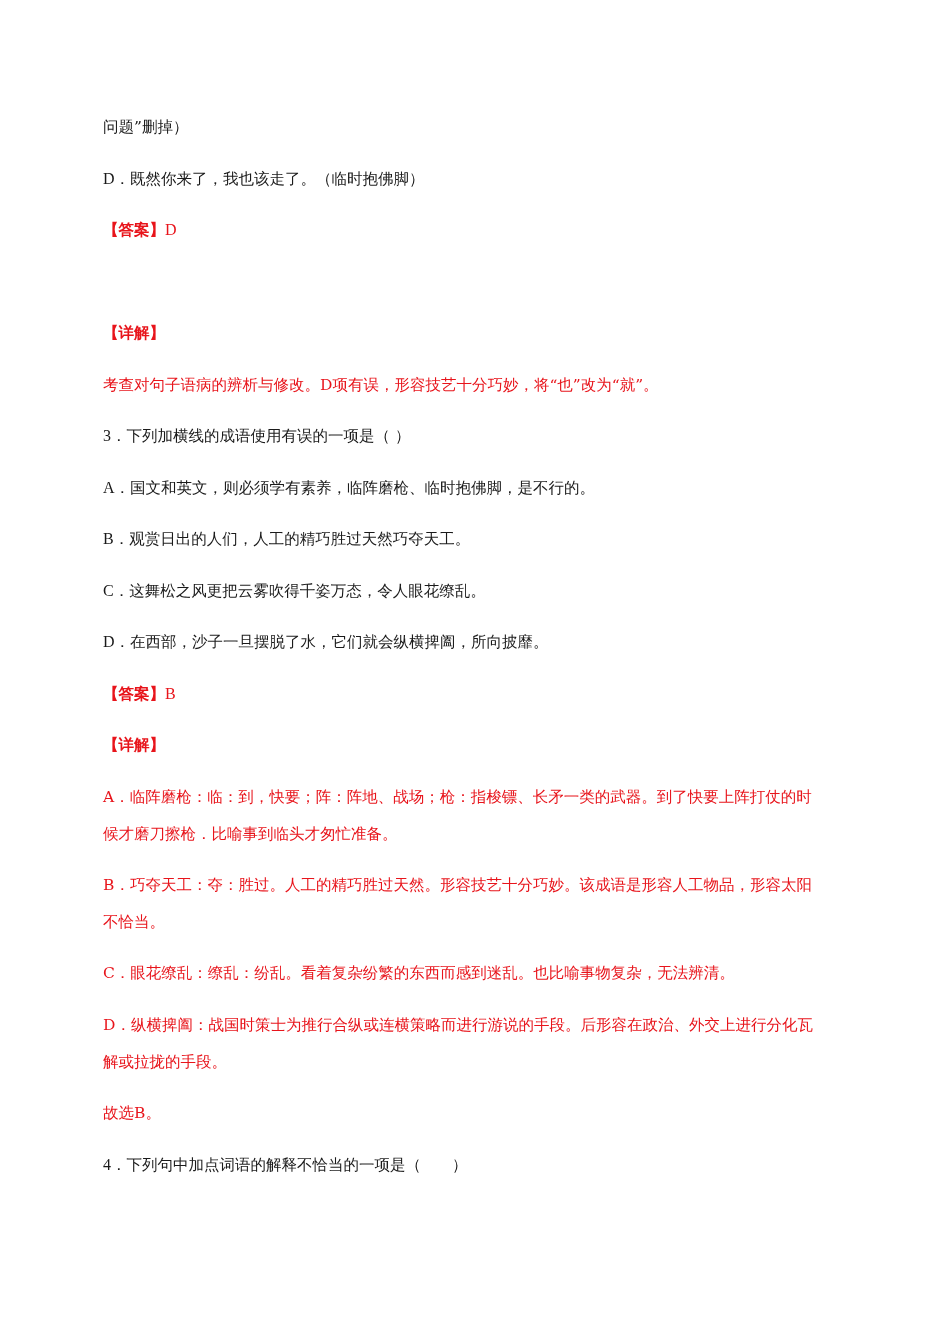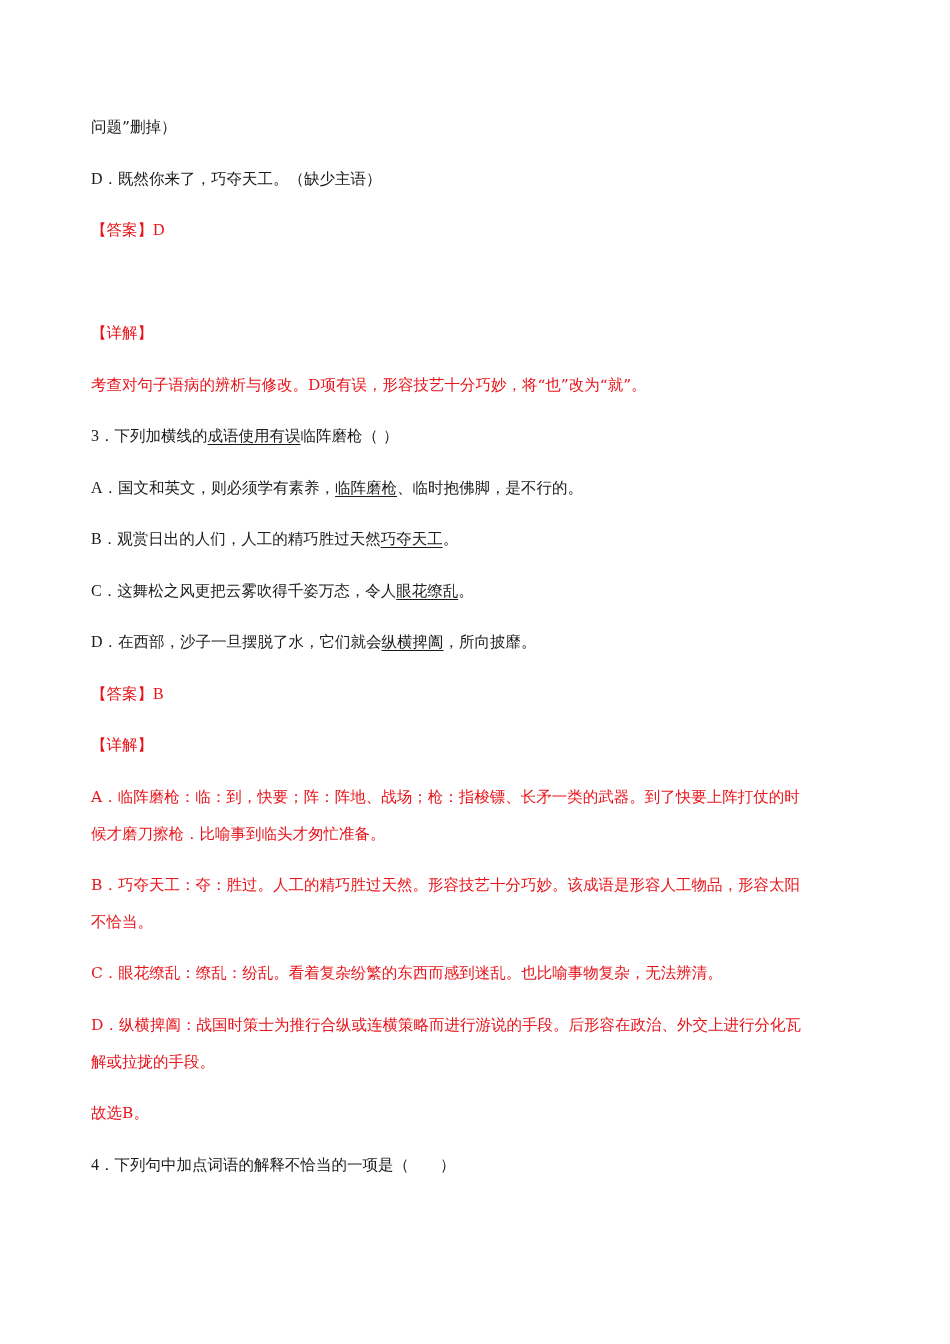--- a/index.html
+++ b/index.html
@@ -1,58 +1,58 @@
 <!DOCTYPE html>
 <html><head>
 <meta charset="utf-8">
 <style>
   html, body { margin: 0; padding: 0; background: #ffffff; }
   body {
     width: 950px; height: 1344px; position: relative; overflow: hidden;
     font-family: "DejaVu Serif", "Liberation Serif", serif;
     color: #1a1a1a;
   }
-  .page { position: absolute; left: 4px; top: 0; width: 876px; height: 1344px; }
+  .page { position: absolute; left: 16px; top: 0; width: 876px; height: 1344px; }
   .line {
     position: absolute; left: 87px; width: 770px;
     font-size: 15.5px; line-height: 20px; white-space: nowrap;
   }
   .red { color: #e8141b; }
-  .bracket { font-weight: normal; }
-  .u { text-decoration: underline; text-underline-offset: 3px; }
+  .bracket { font-weight: bold; }
+  .u { text-underline-offset: 3px; }
   .latin { font-family: "Liberation Serif", "DejaVu Serif", serif; font-size: 16px; }
 </style>
 </head>
 <body>
 
 <div class="page">
 
   <div class="line" style="top:117px">
     <span>问题”删掉）</span>
   </div>
 
   <div class="line" style="top:169px">
-    <span class="latin">D</span><span>．</span><span>既然你来了，巧夺天工。（缺少主语）</span>
+    <span class="latin">D</span><span>．</span><span>既然你来了，我也该走了。（临时抱佛脚）</span>
   </div>
 
   <div class="line red" style="top:220px">
     <span class="bracket">【答案】</span><span class="latin">D</span>
   </div>
 
 
   <div class="line red" style="top:323px">
     <span class="bracket">【详解】</span>
   </div>
 
   <div class="line red" style="top:375px">
     <span>考查对句子语病的辨析与修改。D项有误，形容技艺十分巧妙，将“也”改为“就”。</span>
   </div>
 
   <div class="line" style="top:426px">
-    <span class="latin">3</span><span>．</span><span>下列加横线的</span><span class="u">成语使用有误</span><span>临阵磨枪（ ）</span>
+    <span class="latin">3</span><span>．</span><span>下列加横线的</span><span class="u">成语使用有误</span><span>的一项是（ ）</span>
   </div>
 
   <div class="line" style="top:478px">
     <span class="latin">A</span><span>．</span><span>国文和英文，则必须学有素养，</span><span class="u">临阵磨枪</span><span>、临时抱佛脚，是不行的。</span>
   </div>
 
   <div class="line" style="top:529px">
     <span class="latin">B</span><span>．</span><span>观赏日出的人们，人工的精巧胜过天然</span><span class="u">巧夺天工</span><span>。</span>
   </div>
 

